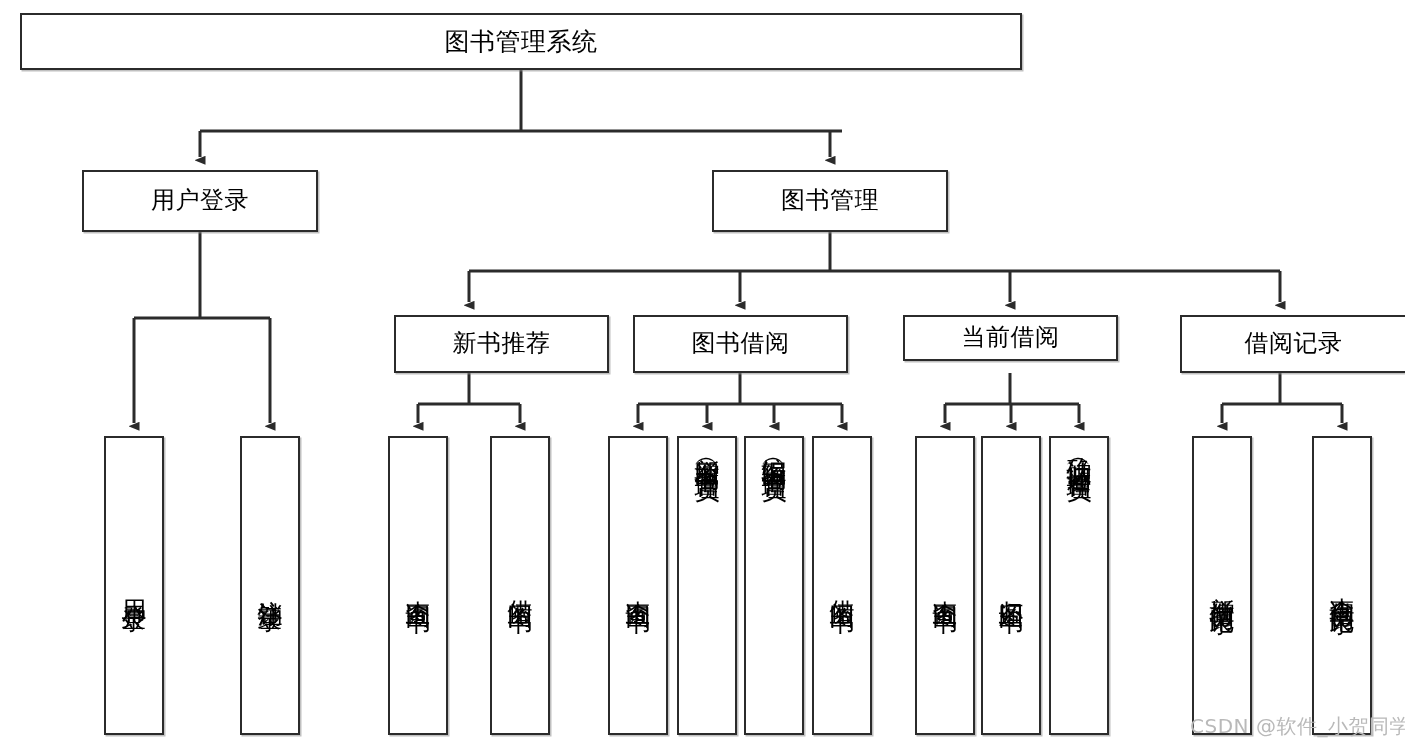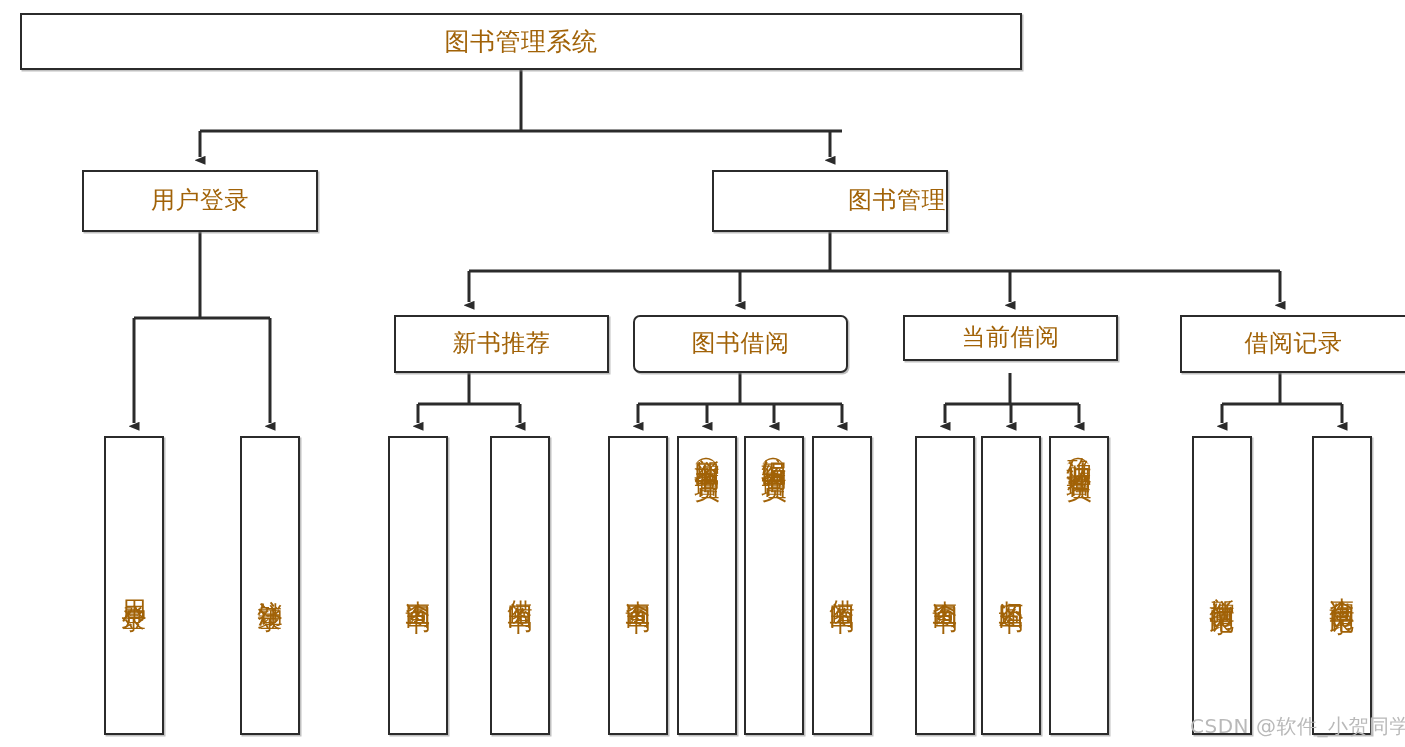--- a/index.html
+++ b/index.html
@@ -27,21 +27,21 @@
     pointer-events: none;
   }
   .node {
     position: absolute;
     box-sizing: border-box;
     border: 2.5px solid #2b2b2b;
     background: #ffffff;
     display: flex;
     align-items: center;
     justify-content: center;
-    color: #a16207;
+    color: #000000;
     box-shadow: 1.5px 1.5px 0 rgba(140,140,140,0.55);
   }
   .node .label {
     display: block;
     line-height: 1.08;
     letter-spacing: 0.5px;
   }
   
   .node.h { }
   .node.h .label {
@@ -133,28 +133,28 @@
     </g>
   </svg>
 
   <div class="node h root" style="left:20px; top:13px; width:1002px; height:57px;">
     <span class="label">图书管理系统</span>
   </div>
 
   <div class="node h" style="left:82px; top:170px; width:236px; height:62px;">
     <span class="label">用户登录</span>
   </div>
-  <div class="node h" style="left:712px; top:170px; width:236px; height:62px;justify-content:flex-end;">
+  <div class="node h" style="left:712px; top:170px; width:236px; height:62px;">
     <span class="label">图书管理</span>
   </div>
 
   <div class="node h" style="left:362px; top:315px; width:215px; height:58px;margin-left:32px;">
     <span class="label">新书推荐</span>
   </div>
-  <div class="node h" style="left:633px; top:315px; width:215px; height:58px;border-radius:7px;">
+  <div class="node h" style="left:633px; top:315px; width:215px; height:58px;">
     <span class="label">图书借阅</span>
   </div>
   <div class="node h" style="left:903px; top:315px; width:215px; height:46px;">
     <span class="label">当前借阅</span>
   </div>
   <div class="node h" style="left:1172px; top:315px; width:227px; height:58px;margin-left:8px;">
     <span class="label">借阅记录</span>
   </div>
 
   <div class="node v centered" style="left:104px; top:436px; width:60px; height:299px;">

